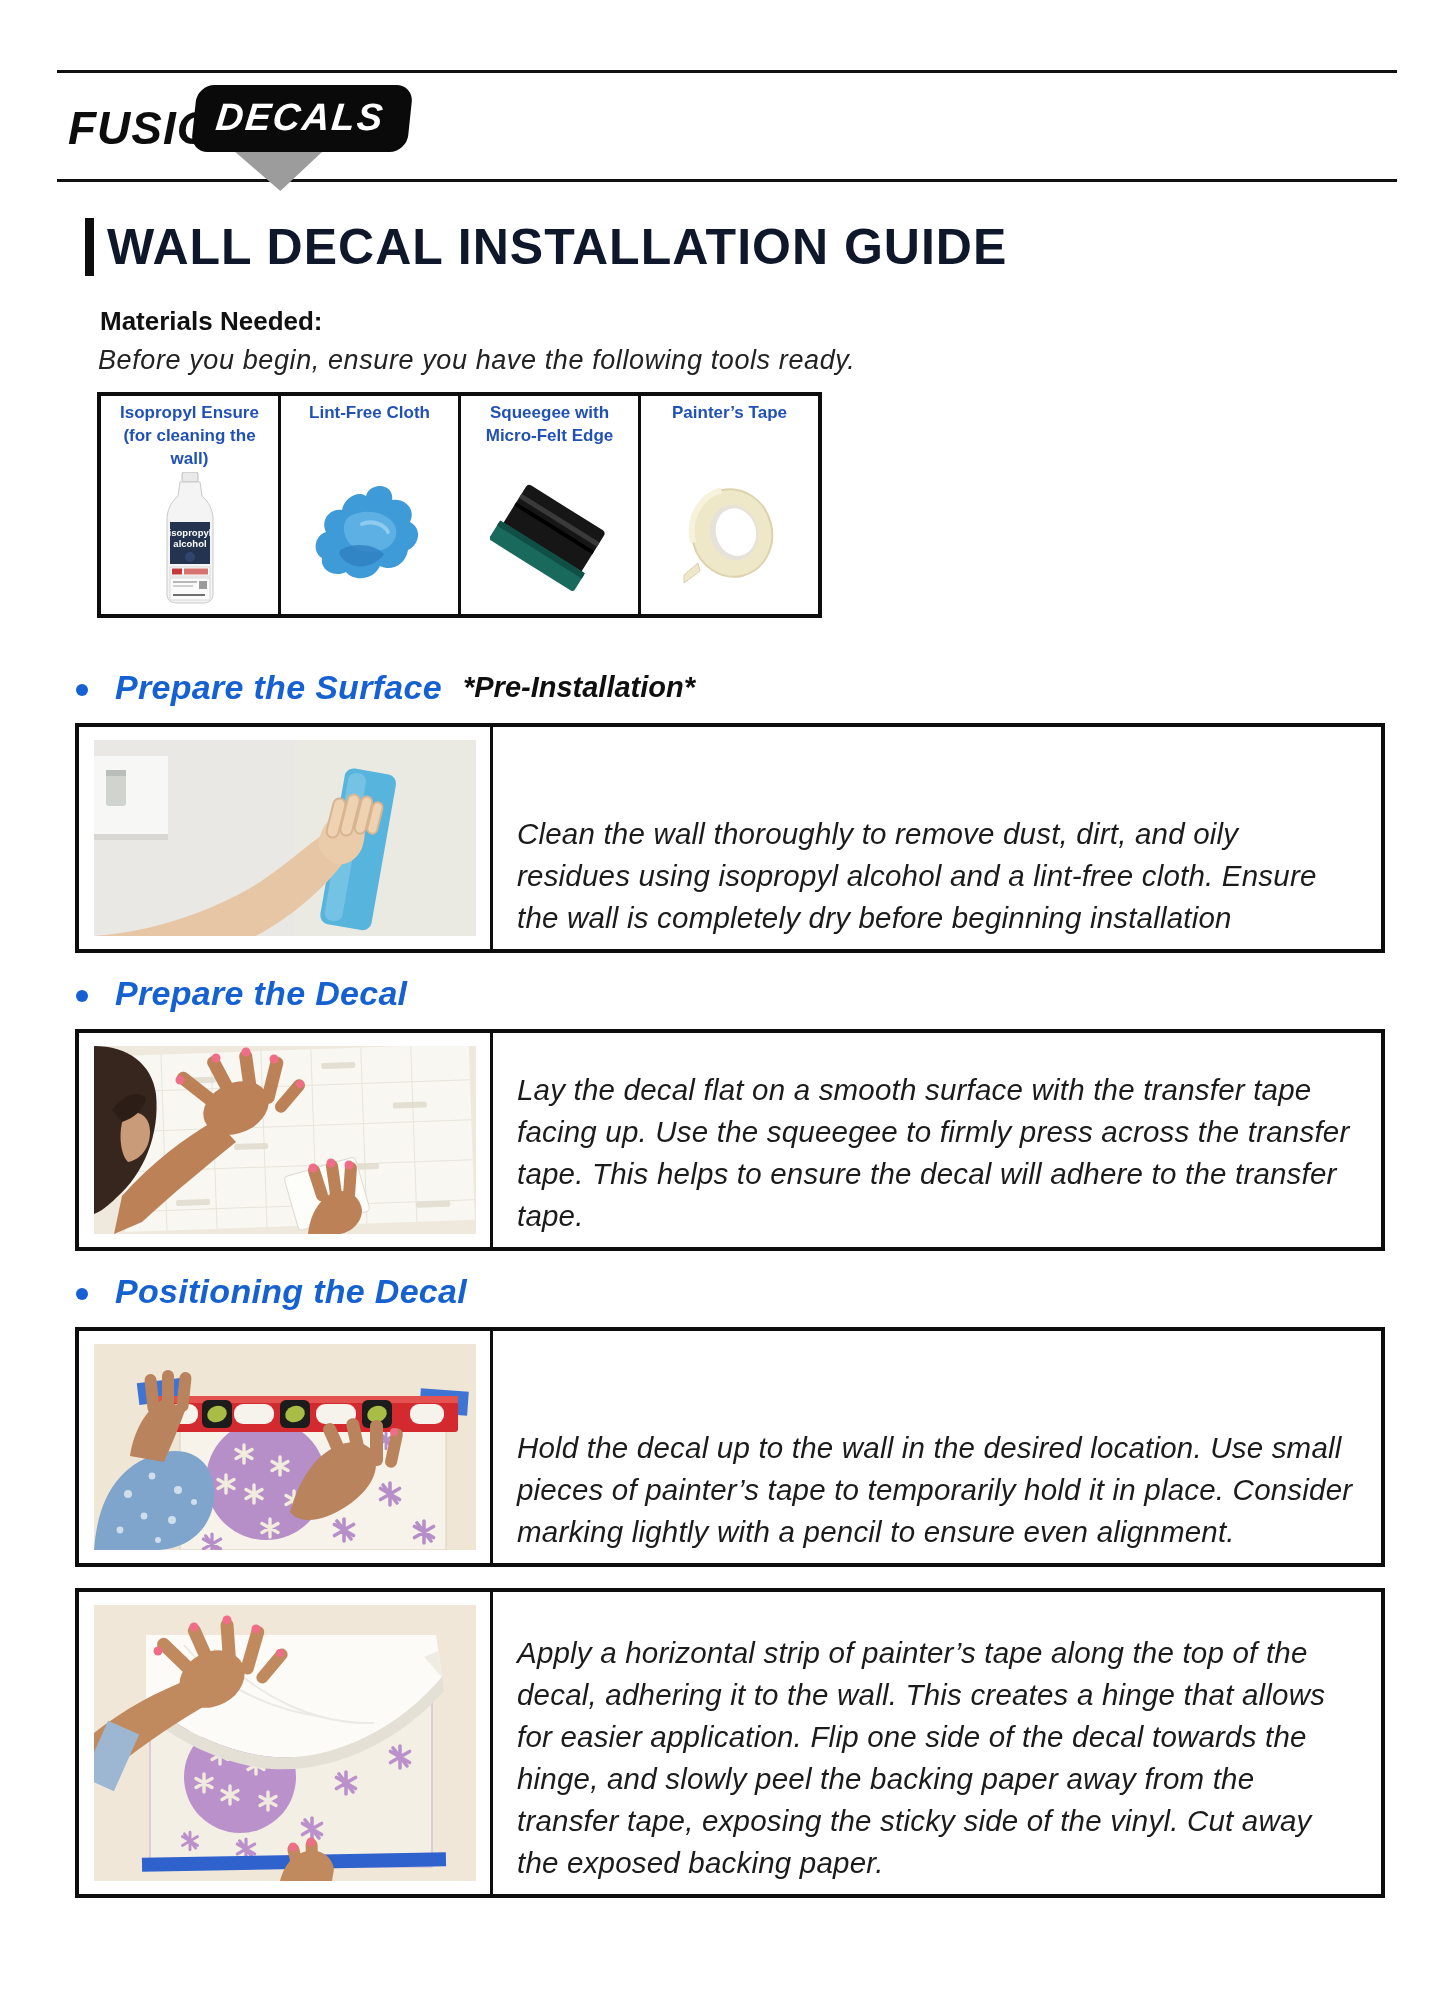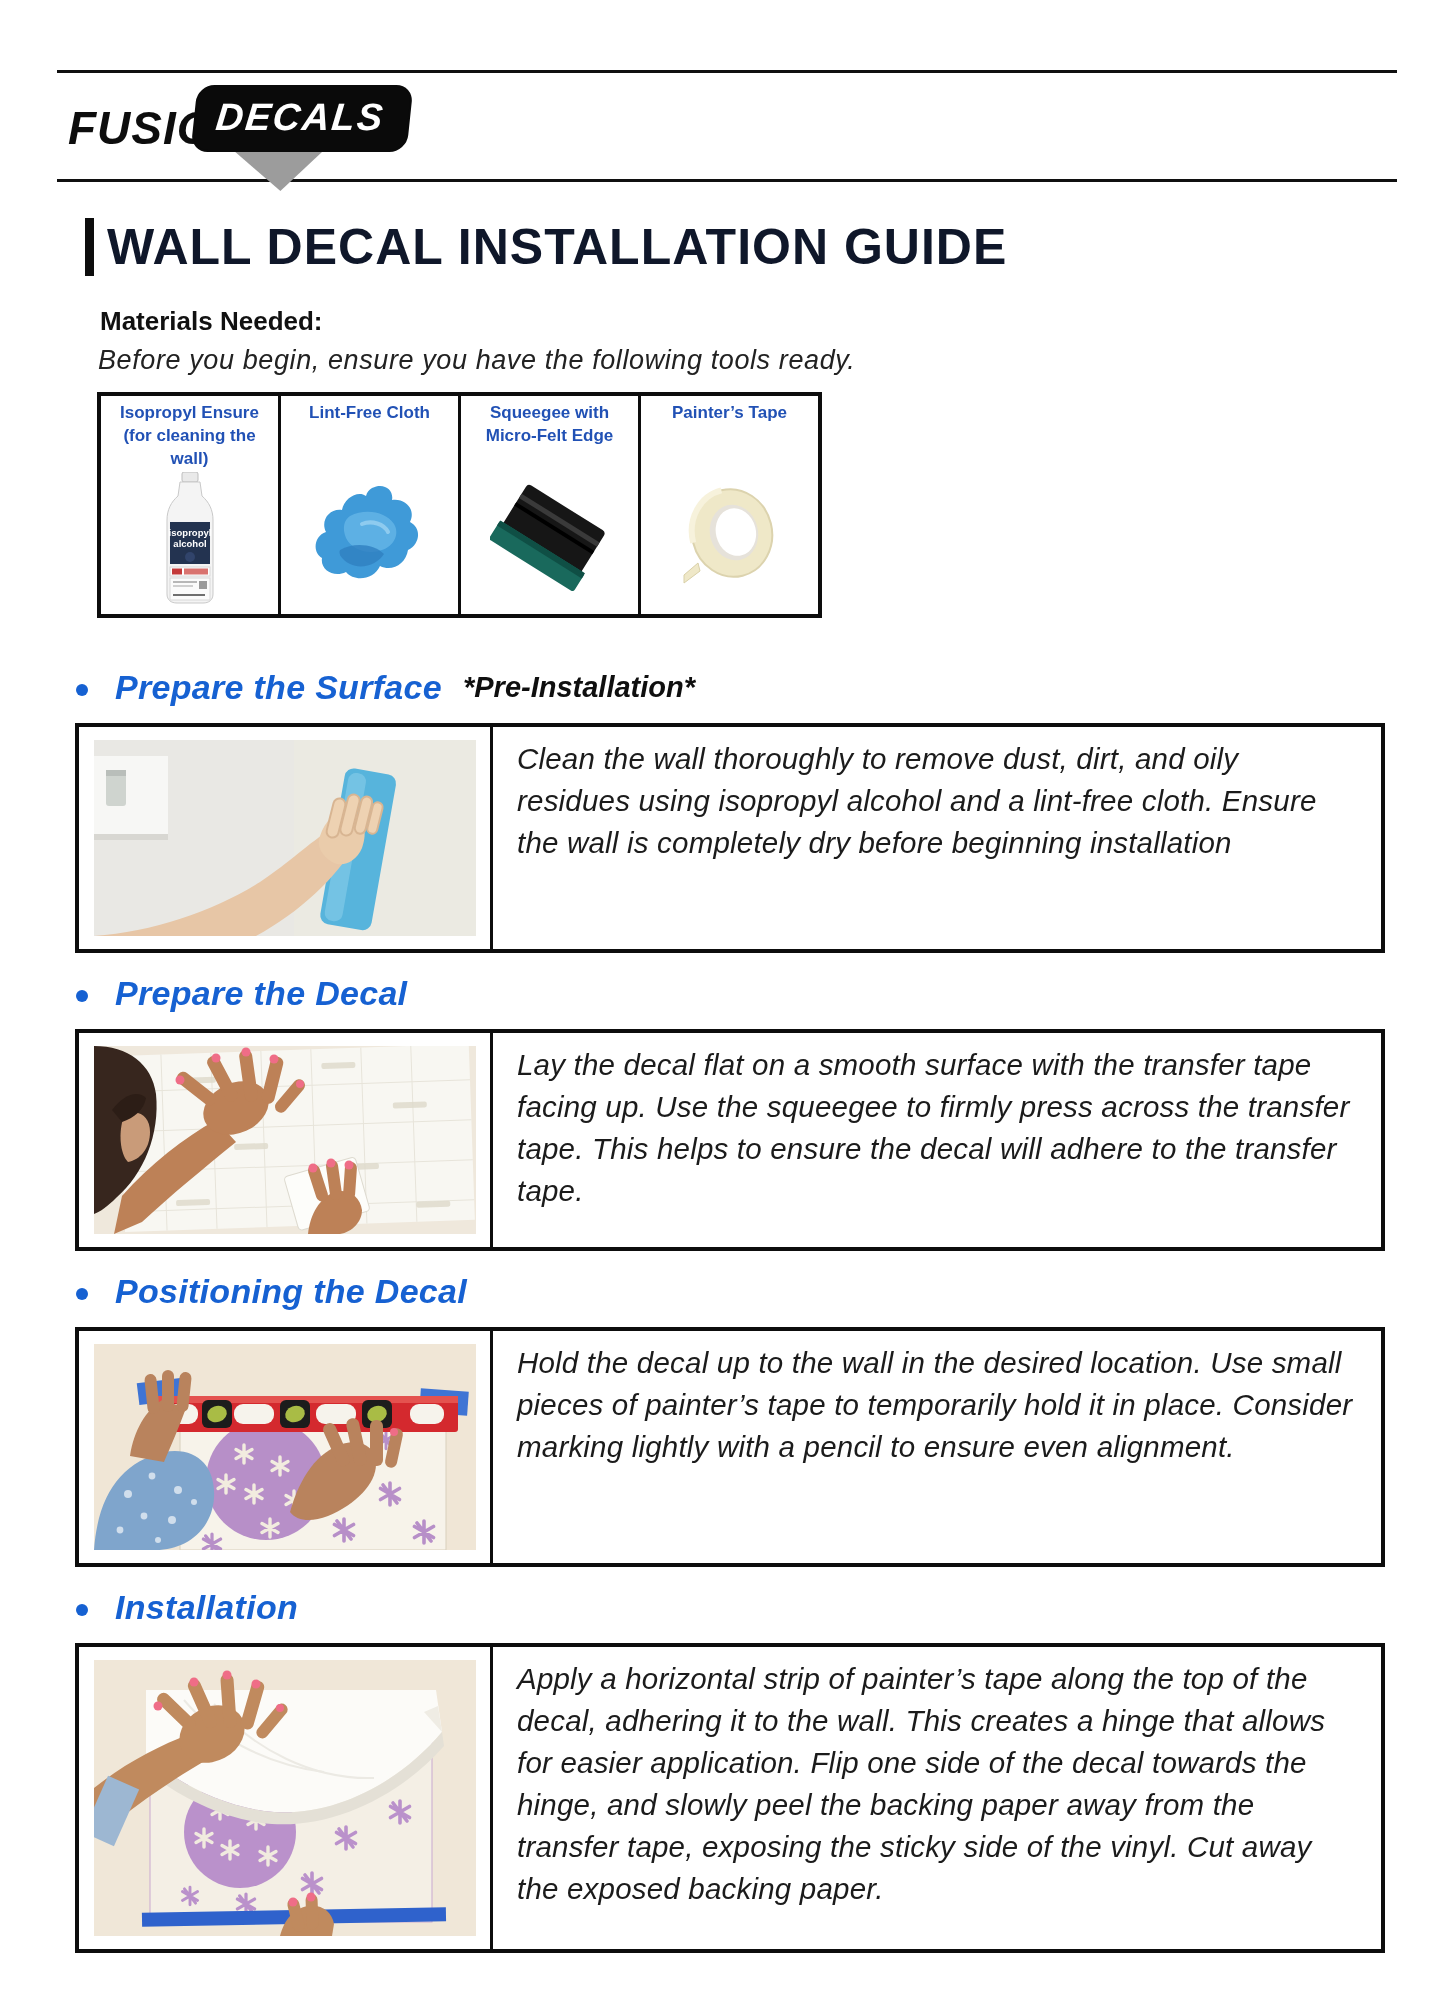--- a/index.html
+++ b/index.html
@@ -41,21 +41,21 @@
   .mat-label{color:#2151b5;font-weight:bold;font-size:17px;line-height:1.35;min-height:66px;}
   .mat-icon{height:134px;display:flex;align-items:center;justify-content:center;}
   
   .section{margin-left:72px;margin-right:60px;font-style:italic;}
   .s1{margin-top:50px;}
   .s2,.s3,.s4{margin-top:21px;}
   .sec-heading{display:flex;align-items:center;margin:0 0 16px 0;}
   .sec-bullet{width:12px;height:12px;border-radius:50%;background:#1661d2;margin:4px 27px 0 4px;flex:none;}
   .sec-title{font-size:34px;font-weight:bold;color:#1661d2;letter-spacing:0.3px;white-space:nowrap;}
   .sec-note{font-size:29px;font-weight:bold;color:#0f0f0f;margin-left:21px;white-space:nowrap;}
-  .step-box{width:1310px;margin-left:3px;border:4px solid #0d0d0d;display:flex;background:#fff;box-sizing:border-box;}
+  .step-box{width:1310px;margin-left:3px;border:4px solid #0d0d0d;display:flex;background:#fff;box-sizing:border-box;align-items:flex-end;}
   .step-photo{width:414px;flex:none;border-right:3px solid #0d0d0d;padding:13px;box-sizing:border-box;
     display:flex;align-items:center;justify-content:center;background:#fff;}
   .step-photo svg{display:block;}
   .step-text{flex:1;padding:11px 24px 10px 24px;font-size:29.5px;line-height:42px;color:#1b1b1b;letter-spacing:0.2px;}
   .b1{min-height:227px;} .b2{min-height:215px;} .b3{min-height:235px;} .b4{min-height:305px;}
 </style>
 </head>
 <body>
 
 <div class="page">
@@ -329,24 +329,20 @@
             <rect x="294" y="84" width="12" height="40" rx="6" transform="rotate(12 300 104)"></rect>
           </g>
           <circle cx="300" cy="88" r="4" fill="#ef6d87"></circle>
         </svg>
       </div>
       <div class="step-text">Hold the decal up to the wall in the desired location. Use small pieces of painter’s tape to temporarily hold it in place. Consider marking lightly with a pencil to ensure even alignment.</div>
     </div>
   </div>
 
   <div class="section s4">
-    <div class="sec-heading">
-      <span class="sec-bullet"></span>
-      <span class="sec-title">Installation</span>
-    </div>
     <div class="step-box b4">
       <div class="step-photo">
         <svg width="382" height="276" viewBox="0 0 382 276">
           <defs>
             <g id="starP2">
                 <path d="M0,-11 L0,11 M-9.5,-5.5 L9.5,5.5 M-9.5,5.5 L9.5,-5.5 M-7,-9 L7,9" stroke="#ba91cb" stroke-width="3.6" stroke-linecap="round" fill="none"></path>
               </g>
             <g id="starW2">
                 <path d="M0,-9 L0,9 M-8,-4.5 L8,4.5 M-8,4.5 L8,-4.5" stroke="#f1ebdf" stroke-width="3.4" stroke-linecap="round" fill="none"></path>
               </g>

